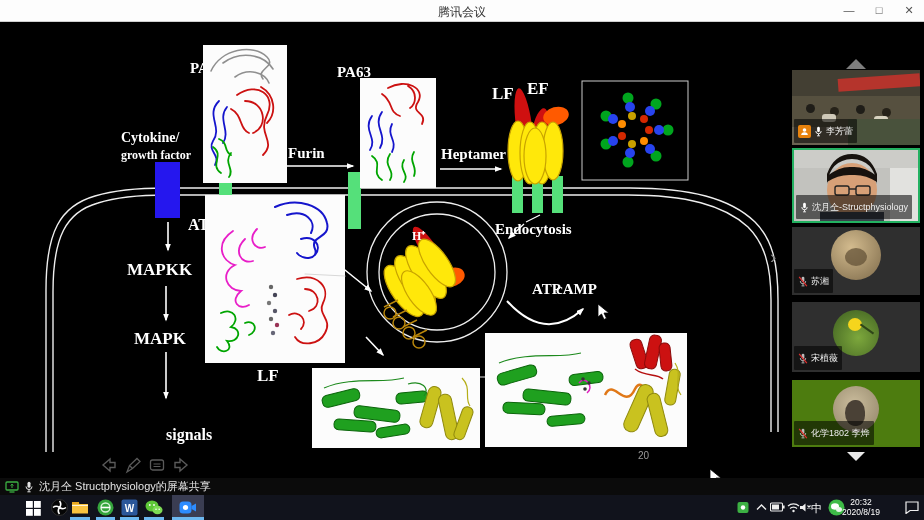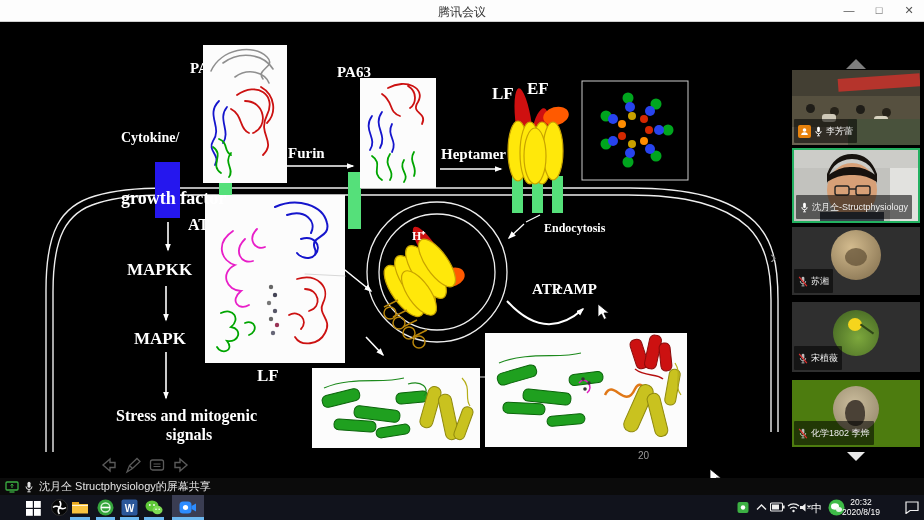--- a/index.html
+++ b/index.html
@@ -235,32 +235,31 @@
         <rect x="148" y="6" width="12" height="30" rx="5" transform="rotate(-18 154 21)"></rect>
         <rect x="162" y="2" width="12" height="34" rx="5" transform="rotate(12 168 19)"></rect>
         <rect x="175" y="10" width="11" height="28" rx="5" transform="rotate(-6 180 24)"></rect>
       </g>
       <path d="M150,36 C160,44 172,40 178,46" fill="none" stroke="#b50f0f" stroke-width="1.5"></path>
     </g>
   </svg>
   </div>
 
   <div class="lbl" style="left:121px; top:130px; font-size:14px;">Cytokine/</div>
-  <div class="lbl" style="left:121px; top:148px; font-size:18px;margin-top:40px;">growth factor</div>
+  <div class="lbl" style="left:121px; top:148px; font-size:12px;">growth factor</div>
   <div class="lbl" style="left:188px; top:216px; font-size:16px;">AT</div>
   <div class="lbl" style="left:127px; top:260px; font-size:17px;">MAPKK</div>
   <div class="lbl" style="left:134px; top:329px; font-size:17px;">MAPK</div>
-  <div class="lbl" style="left:116px; top:407px; font-size:16px;">Stress and mitogenic</div>
   <div class="lbl" style="left:166px; top:426px; font-size:16px;">signals</div>
   <div class="lbl" style="left:288px; top:145px; font-size:15px;">Furin</div>
   <div class="lbl" style="left:337px; top:64px; font-size:15px;">PA63</div>
   <div class="lbl" style="left:441px; top:146px; font-size:15px;">Heptamer</div>
   <div class="lbl" style="left:492px; top:84px; font-size:17px;">LF</div>
   <div class="lbl" style="left:527px; top:79px; font-size:17px;">EF</div>
-  <div class="lbl" style="left:544px; top:221px; font-size:12px;">Endocytosis</div>
+  <div class="lbl" style="left:495px; top:221px; font-size:15px;">Endocytosis</div>
   <div class="lbl" style="left:412px; top:227px; font-size:12px;">H⁺</div>
   <div class="lbl" style="left:504px; top:281px; font-size:15px;padding-left:28px;">ATP</div>
   <div class="lbl" style="left:556px; top:281px; font-size:15px;">cAMP</div>
   <div class="lbl" style="left:257px; top:366px; font-size:17px;">LF</div>
   <div class="abs" style="left:638px; top:450px; font-size:10px; color:#9a9a9a; z-index:3;">20</div>
 
   <div class="abs" style="left:100px; top:456px; z-index:4; display:flex; gap:6px;">
     <div title="">
       <svg width="18" height="18" viewBox="0 0 18 18">
           <polygon points="3,9 10,3 10,6.5 15,6.5 15,11.5 10,11.5 10,15" fill="none" stroke="#5a5a5a" stroke-width="1.4"></polygon>

